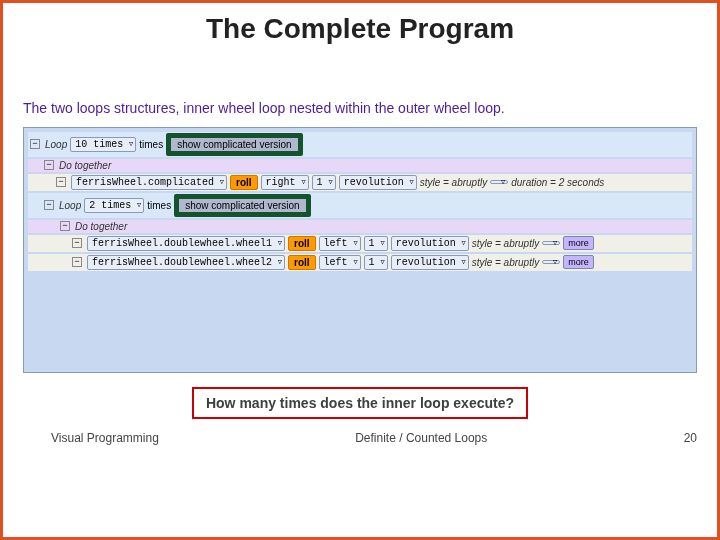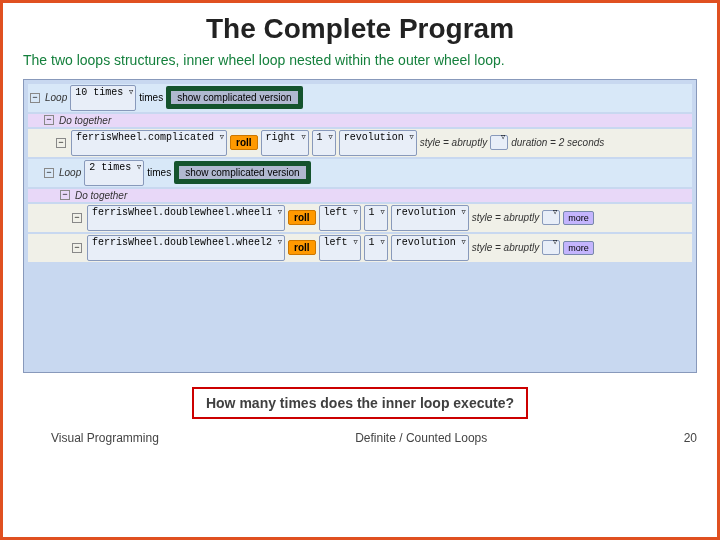--- a/index.html
+++ b/index.html
@@ -21,23 +21,24 @@
     }
     .title {
       text-align: center;
       font-size: 28px;
       font-weight: bold;
       color: #222;
       margin-bottom: 6px;
     }
     .subtitle {
       font-size: 14px;
-      color: #15803d;
+      color: #4c1d95;
       margin-bottom: 8px;
       line-height: 1.4;
+      margin-top: 48px;
     }
     .code-area {
       background: #c8d8f0;
       border: 1px solid #8899bb;
       padding: 4px;
       flex: 1;
       min-height: 0;
       display: flex;
       flex-direction: column;
       gap: 2px;
@@ -84,21 +85,21 @@
       padding: 1px 6px;
       font-size: 10px;
       font-family: Arial, sans-serif;
       cursor: pointer;
       white-space: nowrap;
     }
     .dropdown {
       background: #e8eef8;
       border: 1px solid #8899bb;
       border-radius: 2px;
-      padding: 1px 12px 12px 4px;
+      padding: 1px 12px 1px 4px;
       font-size: 10px;
       font-family: 'Courier New', monospace;
       position: relative;
       display: inline-flex;
       align-items: center;
       cursor: pointer;
     }
     .dropdown::after {
       content: '▽';
       font-size: 7px;

